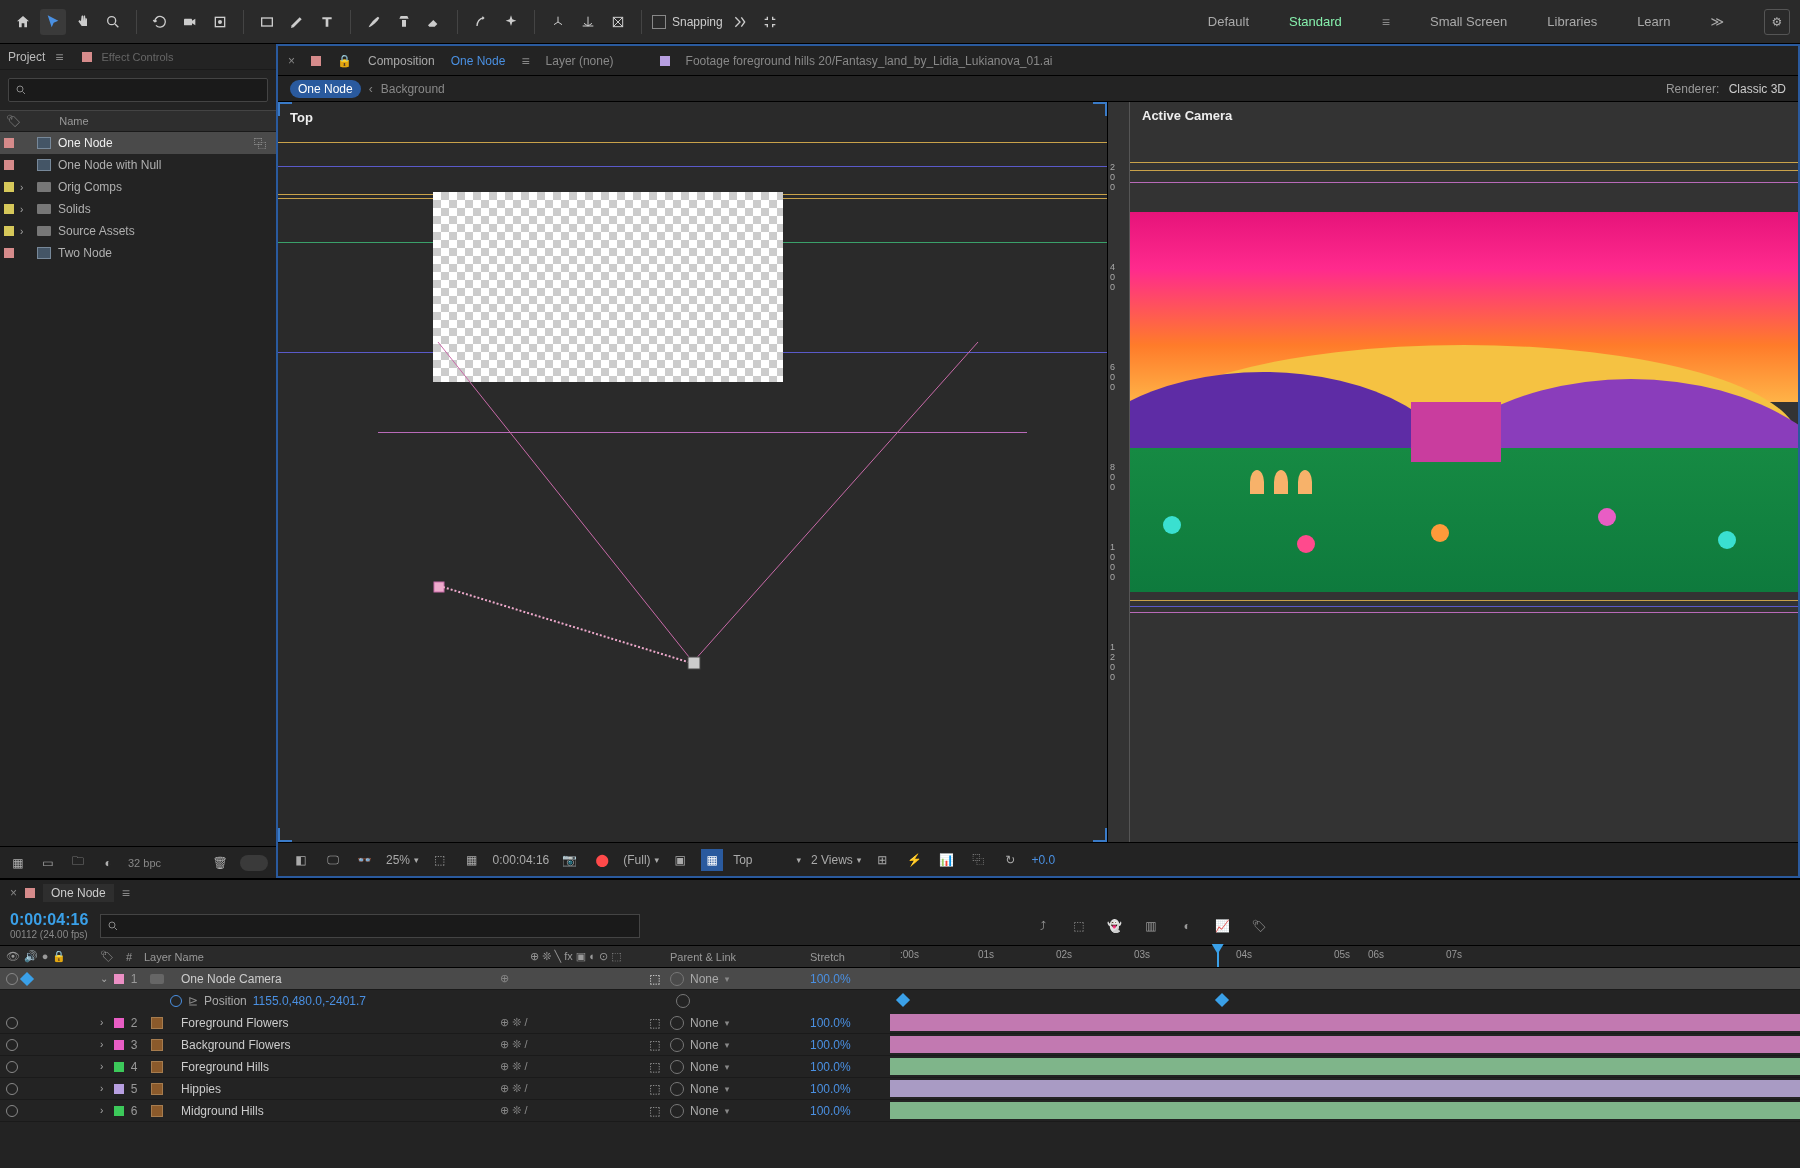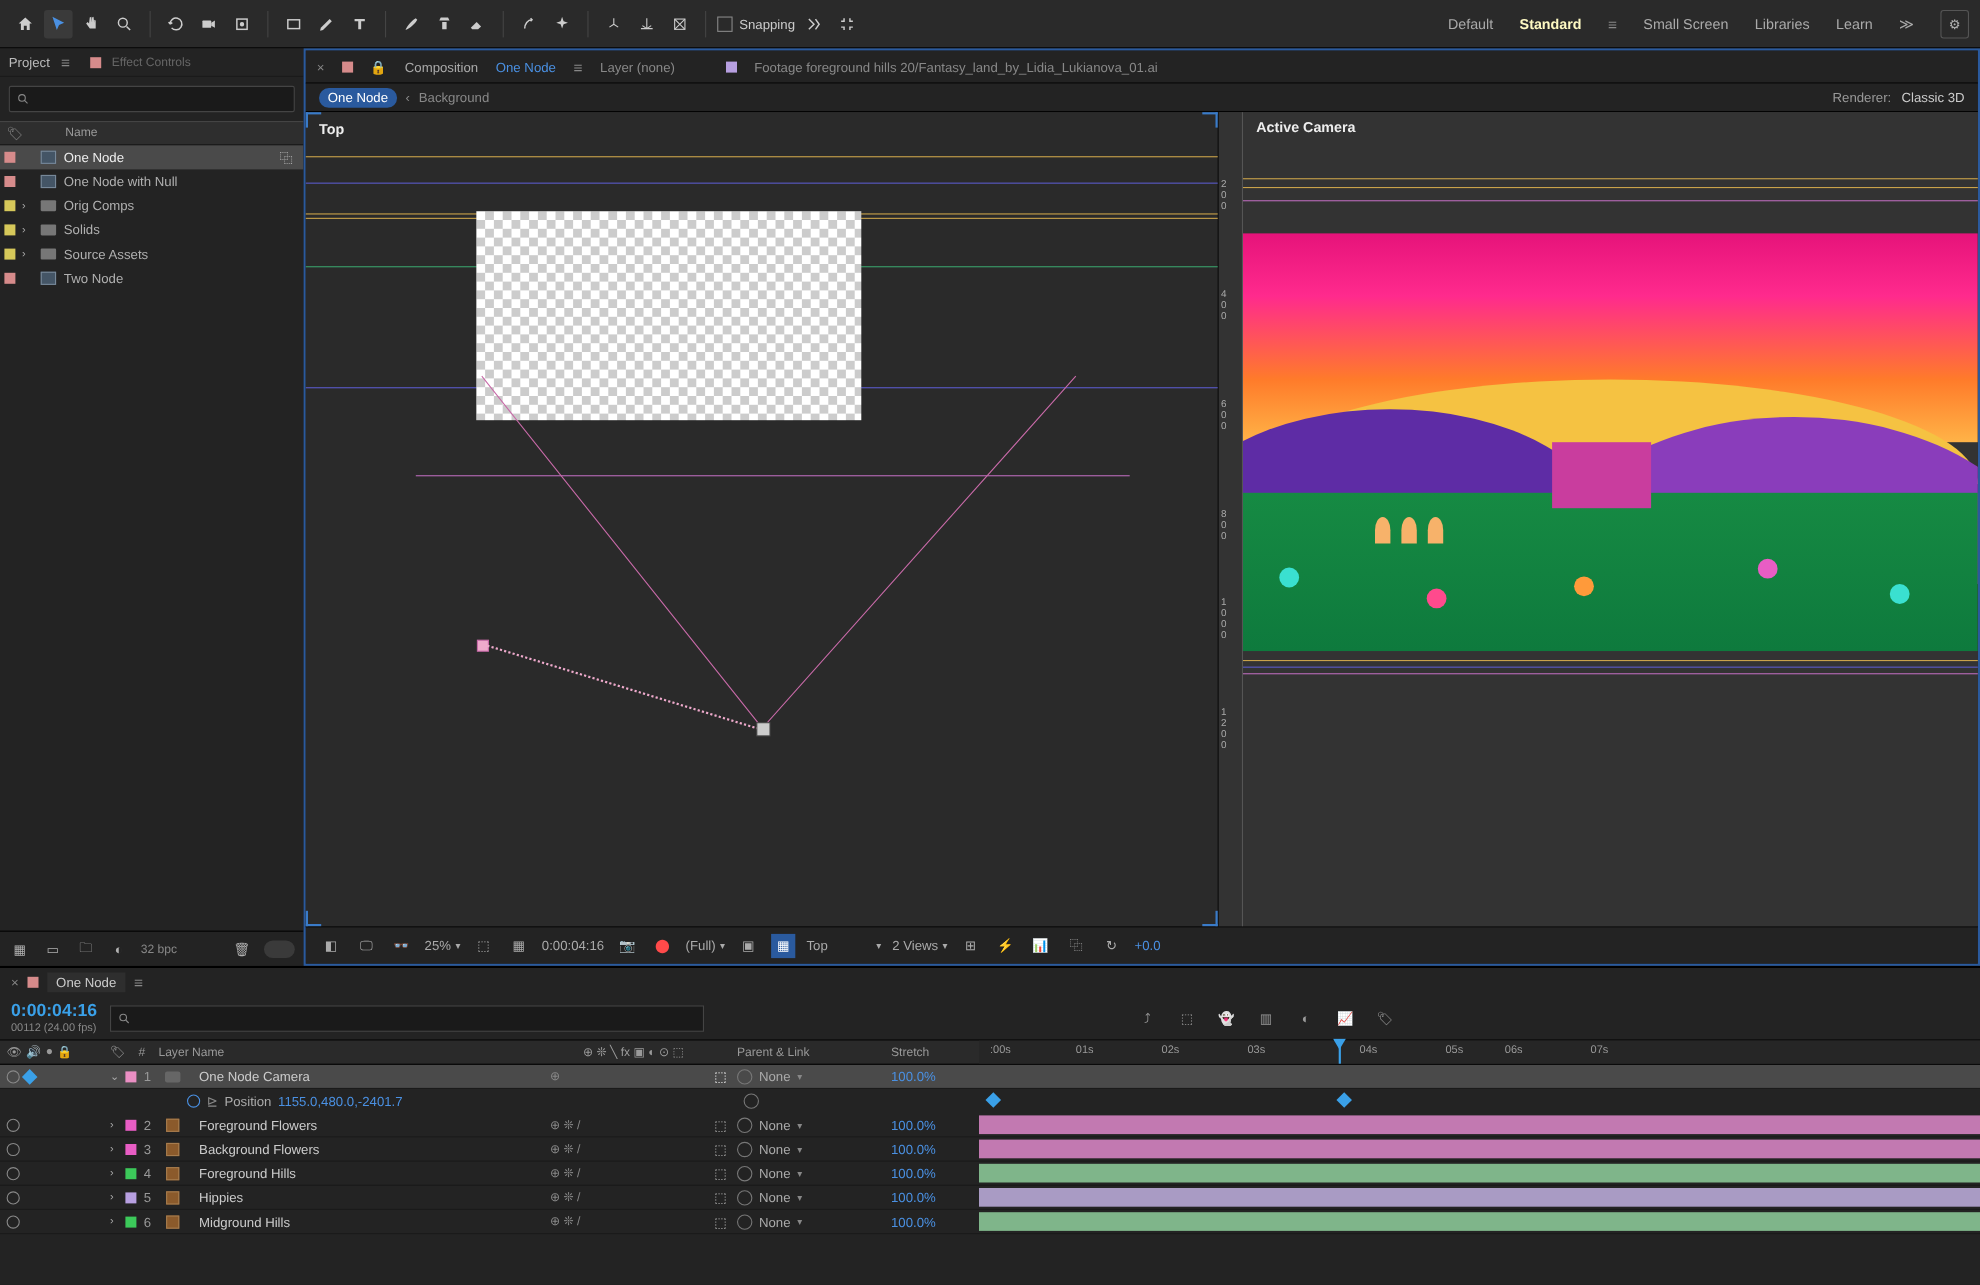--- a/index.html
+++ b/index.html
@@ -2,23 +2,23 @@
 <html><head>
 <meta charset="utf-8">
 <style>
 * { box-sizing: border-box; margin: 0; padding: 0; }
 body { background: #1e1e1e; color: #b0b0b0; font-family: "Segoe UI", Arial, sans-serif; font-size: 12px; width: 1800px; height: 1168px; overflow: hidden; user-select: none; }
 .toolbar { height: 44px; background: #2a2a2a; border-bottom: 1px solid #000; display: flex; align-items: center; padding: 0 10px; gap: 4px; }
 .toolbar .sep { width: 1px; height: 24px; background: #444; margin: 0 6px; }
 .toolbar .tbtn { width: 26px; height: 26px; display: flex; align-items: center; justify-content: center; border-radius: 3px; cursor: pointer; }
 .toolbar .tbtn svg { width: 16px; height: 16px; }
 .toolbar .tbtn.active { background: #3a3a3a; }
-.toolbar-right { margin-left: auto; display: flex; gap: 24px; align-items: center; }
+.toolbar-right { margin-left: auto; display: flex; gap: 40px; align-items: center; }
 .workspace-tab { color: #aaa; cursor: pointer; font-size: 13px; }
-.workspace-tab.active { color: #fef9c3; font-weight: bold; }
+.workspace-tab.active { color: #86efac; }
 .main-area { display: flex; height: 834px; }
 .left-panel { width: 276px; background: #232323; display: flex; flex-direction: column; }
 .panel-tabs { display: flex; height: 26px; align-items: center; padding: 0 8px; gap: 10px; border-bottom: 1px solid #1a1a1a; }
 .panel-tab { color: #bbb; cursor: pointer; font-size: 12px; }
 .panel-tab.dim { color: #666; font-size: 11px; }
 .lines-icon { color: #888; font-size: 14px; cursor: pointer; }
 .comp-thumb-row { display: flex; padding: 10px; gap: 10px; }
 .comp-thumb { width: 112px; height: 68px; background: linear-gradient(180deg, #e6137a 0%, #f78a1e 28%, #f5c242 40%, #5e2ca5 55%, #168a43 70%, #0e7a3d 100%); border: 1px solid #555; position: relative; }
 .comp-info-name { color: #ddd; font-weight: bold; font-size: 12px; }
 .comp-info-line { color: #aaa; font-size: 11px; }
@@ -530,21 +530,21 @@
       <span class="tlh-parent">Parent &amp; Link</span>
       <span class="tlh-stretch">Stretch</span>
     </div>
     <div class="tl-ruler" id="tl-ruler">
       <div class="tl-playhead" id="tl-playhead" style="left: 326.68px;"></div>
     <span class="tl-ruler-mark" style="left: 10px;">:00s</span>
         <span class="tl-ruler-mark" style="left: 88px;">01s</span>
         <span class="tl-ruler-mark" style="left: 166px;">02s</span>
         <span class="tl-ruler-mark" style="left: 244px;">03s</span>
         <span class="tl-ruler-mark" style="left: 322px; margin-left: 24px;">04s</span>
-        <span class="tl-ruler-mark" style="left: 380px; padding-left: 44px;">05s</span>
+        <span class="tl-ruler-mark" style="left: 400px; padding-left: 44px;">05s</span>
         <span class="tl-ruler-mark" style="left: 478px;">06s</span>
         <span class="tl-ruler-mark" style="left: 556px;">07s</span>
       </div>
   </div>
   <div class="tl-body" id="tl-body">
       <div class="tl-row selected">
     <div class="tl-row-left">
       <div class="tlr-icons">
         <span class="eye-icon"></span>
         <span class="diamond"></span>

